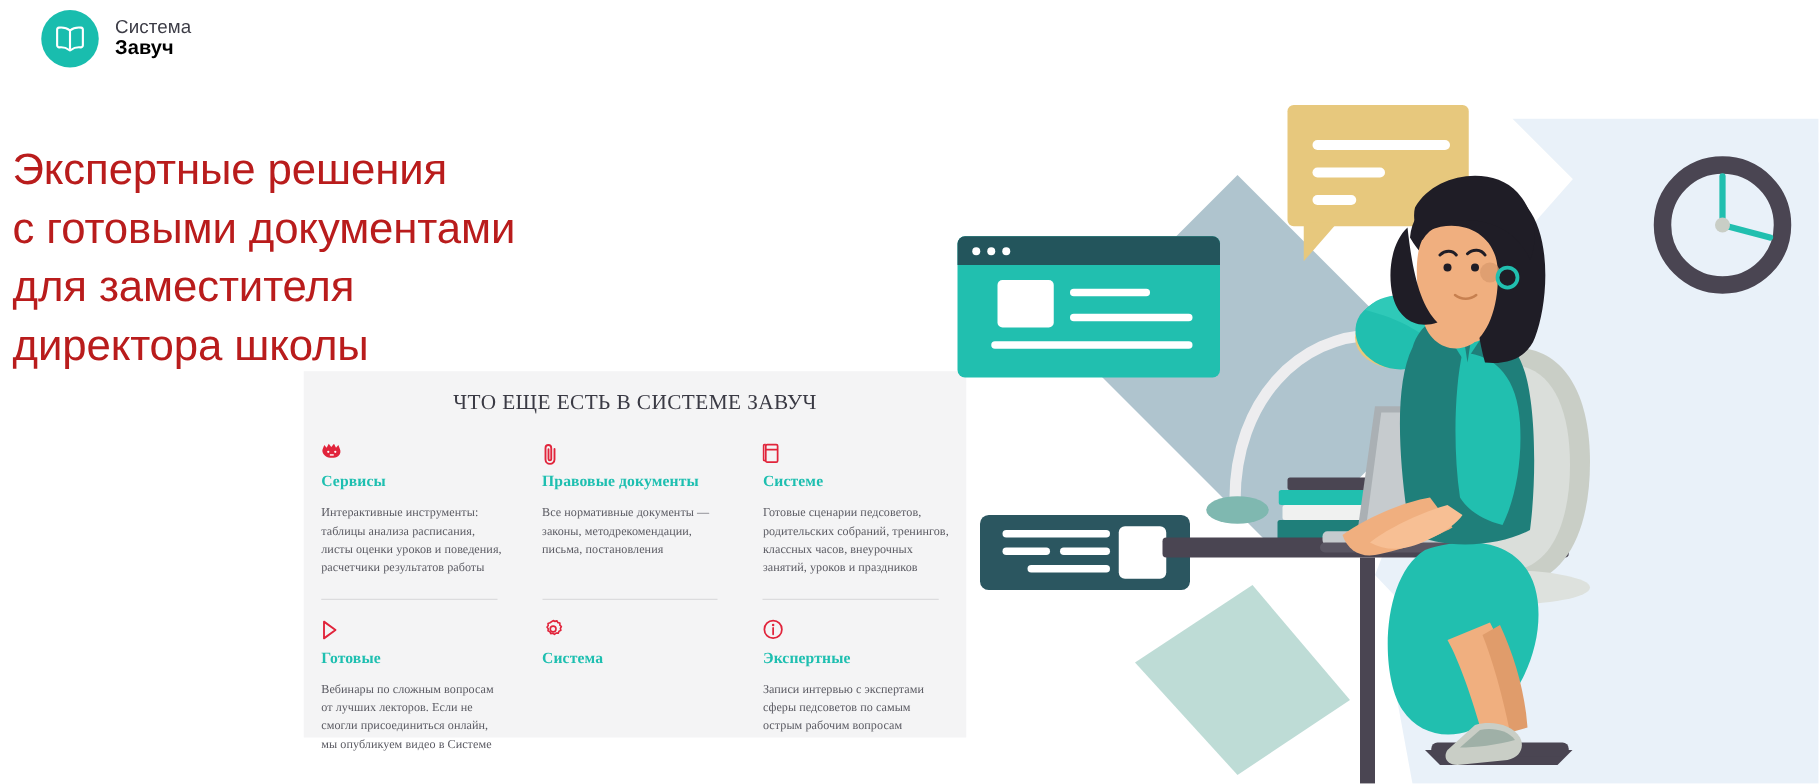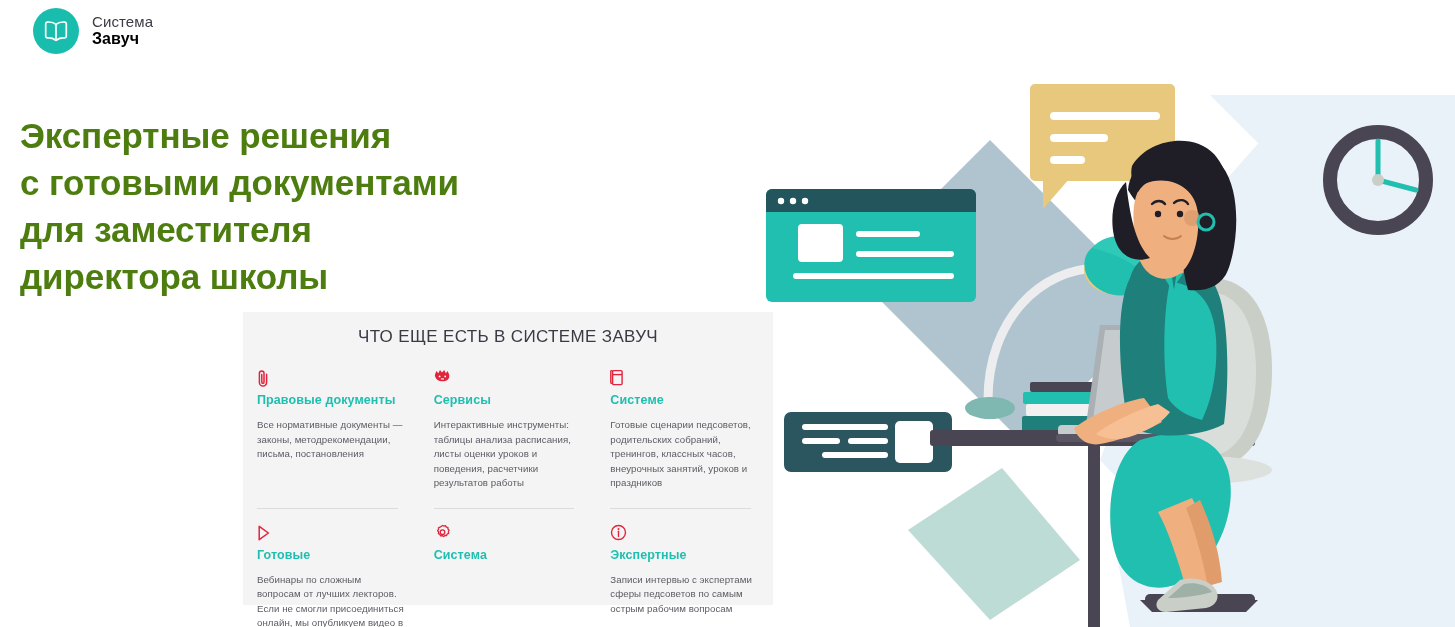--- a/index.html
+++ b/index.html
@@ -17,29 +17,30 @@
   .logo-mark {
     width:46px; height:46px; border-radius:50%;
     background:#19BDAE; display:flex; align-items:center; justify-content:center;
   }
   .logo-text { line-height:1.18; }
   .logo-line1 { font-size:15px; color:#3C3C46; font-weight:400; letter-spacing:.1px; }
   .logo-line2 { font-size:16px; color:#000000; font-weight:700; letter-spacing:.1px; }
 
   
   .headline {
-    position:absolute; left:20px; top:112px;
-    font-size:35px; line-height:47px; font-weight:700;
-    color:#4d7c0f; letter-spacing:-0.1px; white-space:pre;
+    position:absolute; left:10px; top:112px;
+    font-size:35px; line-height:47px; font-weight:400;
+    color:#b91c1c; letter-spacing:-0.1px; white-space:pre;
   }
 
   
   .panel {
-    position:absolute; left:243px; top:312px; width:530px; height:293px;
+    position:absolute; left:243px; top:297px; width:530px; height:293px;
     background:#F4F4F5;
+    font-family:Liberation Serif, serif;
   }
   .panel-title {
     text-align:center; padding-top:15px;
     font-size:17px; font-weight:400; color:#3A3A44; letter-spacing:.35px;
   }
   .cards {
     display:grid; grid-template-columns:repeat(3,1fr);
     column-gap:0; padding:0 0 0 0; margin-top:22px;
   }
   .card { padding:0 14px 0 14px; position:relative; }
@@ -85,39 +86,39 @@
 для заместителя
 директора школы</h1>
 
   <section class="panel">
     <div class="panel-title">ЧТО ЕЩЕ ЕСТЬ В СИСТЕМЕ ЗАВУЧ</div>
 
     <div class="cards">
 
       <div class="card">
         <span class="card-icon">
-          <svg width="13" height="19" viewBox="0 0 13 19" aria-hidden="true">
-            <path d="M9.6 5.2v8.3a3.6 3.6 0 0 1-7.2 0V4.3a2.3 2.3 0 0 1 4.6 0v8.9a1.1 1.1 0 0 1-2.2 0V5.4" fill="none" stroke="#E1243B" stroke-width="1.5" stroke-linecap="round"></path>
-          </svg>
-        </span>
-        <div class="card-title">Правовые документы</div>
-        <div class="card-text">Все нормативные документы — законы, методрекомендации, письма, постановления</div>
-      </div>
-
-      <div class="card">
-        <span class="card-icon">
           <svg width="17" height="16" viewBox="0 0 17 16" aria-hidden="true">
             <path d="M1.2 5.1 2.4 2l1.9 2.2L6 1l2 2.6L10.2 1l1.6 3.2L13.7 2l1.2 3.1c.9 1.7.5 4.3-1.2 5.6-1.6 1.2-3.2 1.5-5.2 1.5s-3.6-.3-5.2-1.5C1.6 9.4 0.3 6.8 1.2 5.1z" fill="#E1243B"></path>
             <circle cx="5.6" cy="7.4" r=".9" fill="#ffffff"></circle>
             <circle cx="11.2" cy="7.4" r=".9" fill="#ffffff"></circle>
             <rect x="6.9" y="9.4" width="3.1" height="1.1" fill="#ffffff"></rect>
           </svg>
         </span>
         <div class="card-title">Сервисы</div>
         <div class="card-text">Интерактивные инструменты: таблицы анализа расписания, листы оценки уроков и поведения, расчетчики результатов работы</div>
+      </div>
+
+      <div class="card">
+        <span class="card-icon">
+          <svg width="13" height="19" viewBox="0 0 13 19" aria-hidden="true">
+            <path d="M9.6 5.2v8.3a3.6 3.6 0 0 1-7.2 0V4.3a2.3 2.3 0 0 1 4.6 0v8.9a1.1 1.1 0 0 1-2.2 0V5.4" fill="none" stroke="#E1243B" stroke-width="1.5" stroke-linecap="round"></path>
+          </svg>
+        </span>
+        <div class="card-title">Правовые документы</div>
+        <div class="card-text">Все нормативные документы — законы, методрекомендации, письма, постановления</div>
       </div>
 
       <div class="card">
         <span class="card-icon">
           <svg width="14" height="18" viewBox="0 0 14 18" aria-hidden="true">
             <rect x="2.6" y="1.6" width="9.5" height="14" rx="1.1" fill="none" stroke="#E1243B" stroke-width="1.4"></rect>
             <line x1="2.6" y1="5.6" x2="12.1" y2="5.6" stroke="#E1243B" stroke-width="1.4"></line>
             <path d="M2.6 1.6h-.9a.9.9 0 0 0-.9.9v11a.9.9 0 0 0 .9.9h.9" fill="none" stroke="#E1243B" stroke-width="1.4"></path>
           </svg>
         </span>

